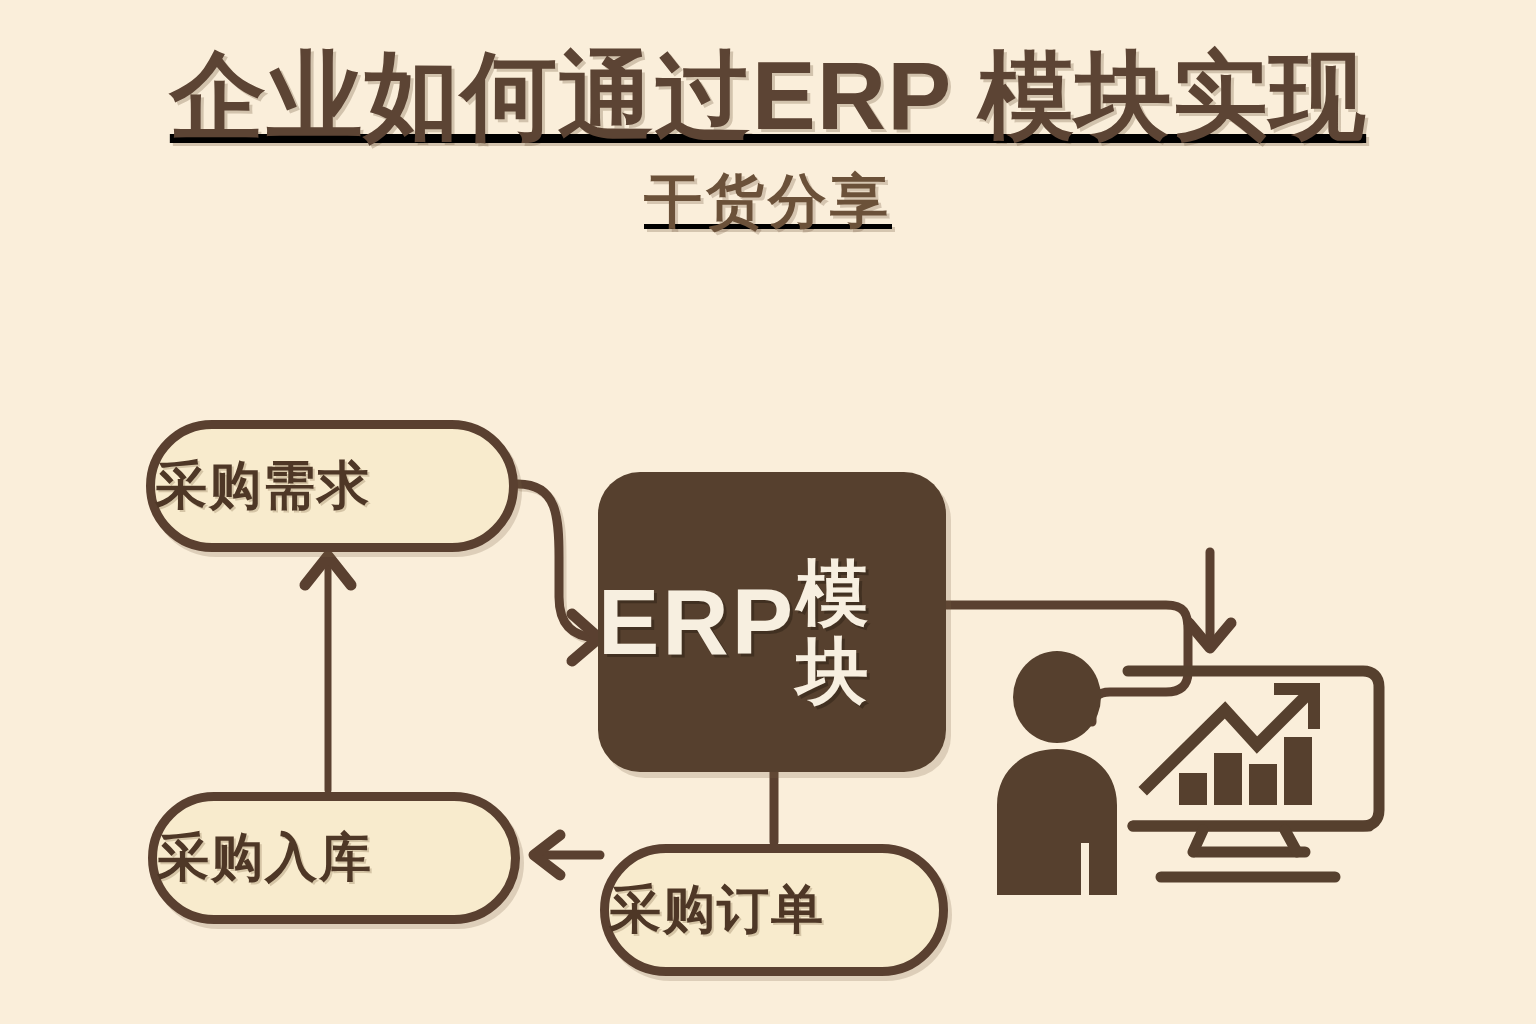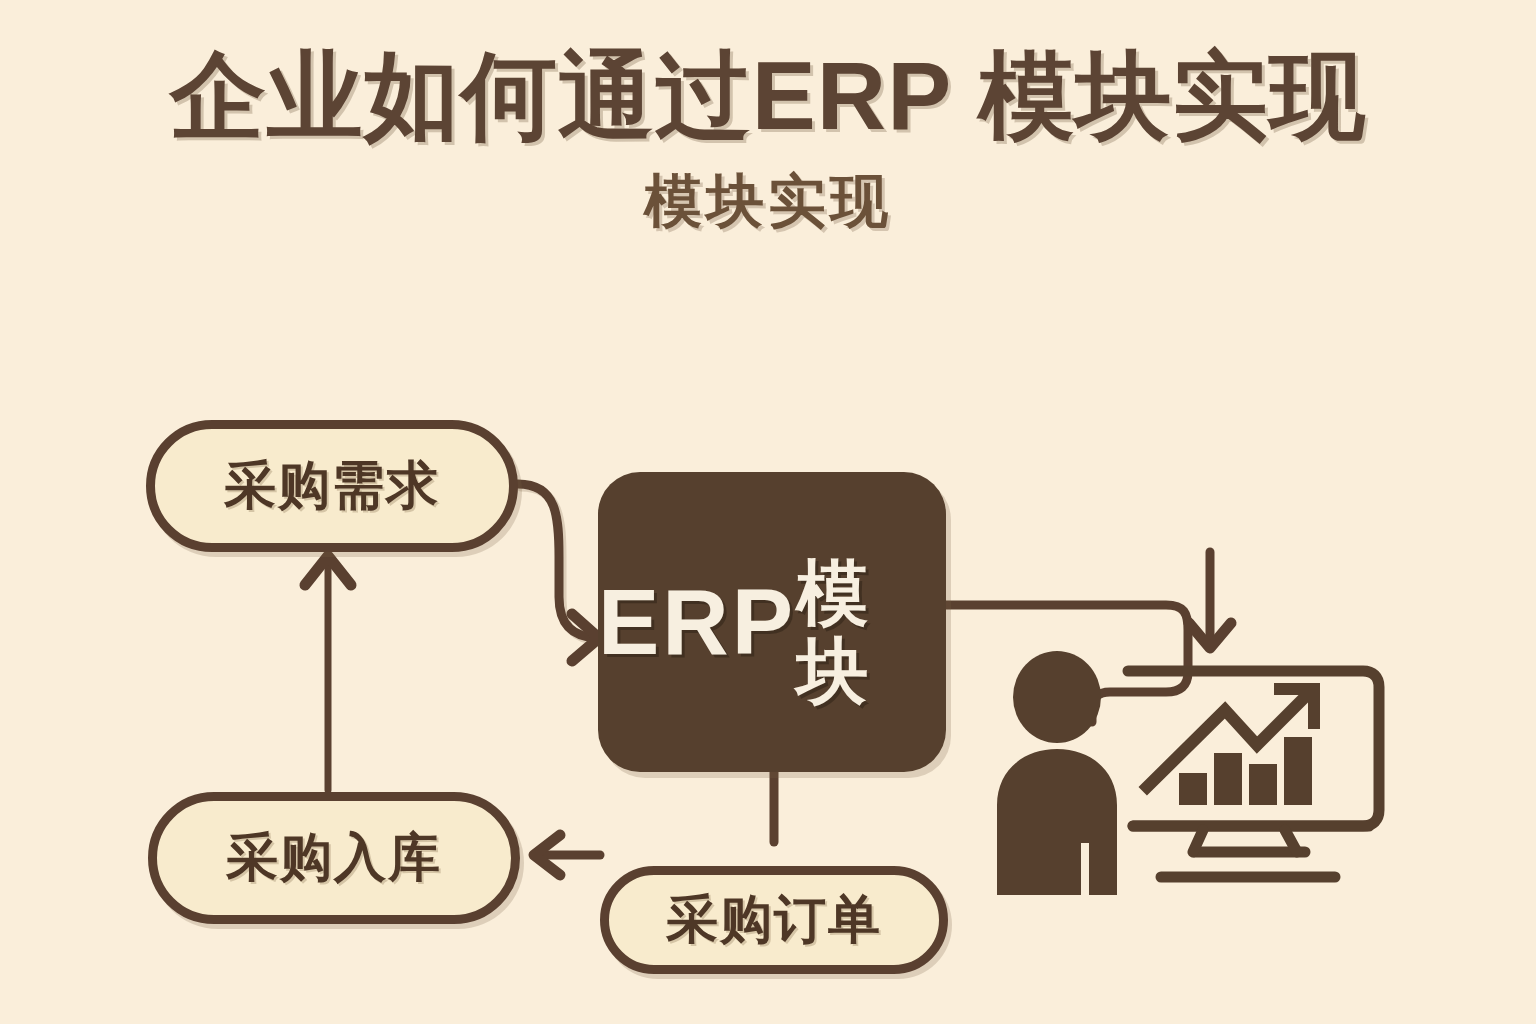--- a/index.html
+++ b/index.html
@@ -21,20 +21,21 @@
     background: #faeeda;
   }
 
   
   .title-block {
     position: absolute;
     top: 44px;
     left: 0;
     width: 1536px;
     text-align: center;
+    text-decoration: underline;
   }
   .title-line {
     color: #5c4434;
     font-weight: bold;
     font-size: 96px;
     line-height: 104px;
     letter-spacing: 1px;
     text-shadow: 3px 3px 0 rgba(120, 95, 70, 0.30);
     white-space: nowrap;
   }
@@ -60,36 +61,35 @@
 
   
   .node {
     position: absolute;
     background: #f8ebcd;
     border: 9px solid #5a4030;
     border-radius: 70px;
     box-sizing: border-box;
     display: flex;
     align-items: center;
-    justify-content: center;
     box-shadow: 4px 5px 0 rgba(120, 95, 70, 0.22);
   }
   .node-label {
     color: #4e3726;
     font-weight: bold;
     font-size: 52px;
     letter-spacing: 2px;
     white-space: nowrap;
     text-shadow: 2px 2px 0 rgba(150, 125, 95, 0.35);
   }
 
   #node-demand   { left: 146px; top: 420px; width: 372px; height: 132px; }
   #node-request  { left: 1024px; top: 420px; width: 370px; height: 132px; }
   #node-inbound  { left: 148px; top: 792px; width: 372px; height: 132px; }
-  #node-order    { left: 600px; top: 866px; width: 348px; height: 108px; }
+  #node-order    { left: 600px; top: 844px; width: 348px; height: 132px; }
 
   
   #node-erp {
     position: absolute;
     left: 598px;
     top: 472px;
     width: 348px;
     height: 300px;
     background: #56402e;
     border-radius: 42px;
@@ -133,21 +133,21 @@
     height: 270px;
   }
 </style>
 </head>
 <body>
 
 <div id="poster">
 
   <div class="title-block">
     <div class="title-line">企业如何通过ERP 模块实现</div>
-    <div class="subtitle-line">模块实现</div>
+    <div class="subtitle-line">干货分享</div>
   </div>
 
   <div id="diagram">
 
     <svg class="svg-layer" viewBox="0 0 1536 1024">
       <defs>
         <style>
           .ln { fill: none; stroke: #5a4030; stroke-width: 9; stroke-linecap: round; stroke-linejoin: round; }
           .lnthin { fill: none; stroke: #5a4030; stroke-width: 7; stroke-linecap: round; stroke-linejoin: round; }
           .ah { fill: none; stroke: #5a4030; stroke-width: 11; stroke-linecap: round; stroke-linejoin: round; }

